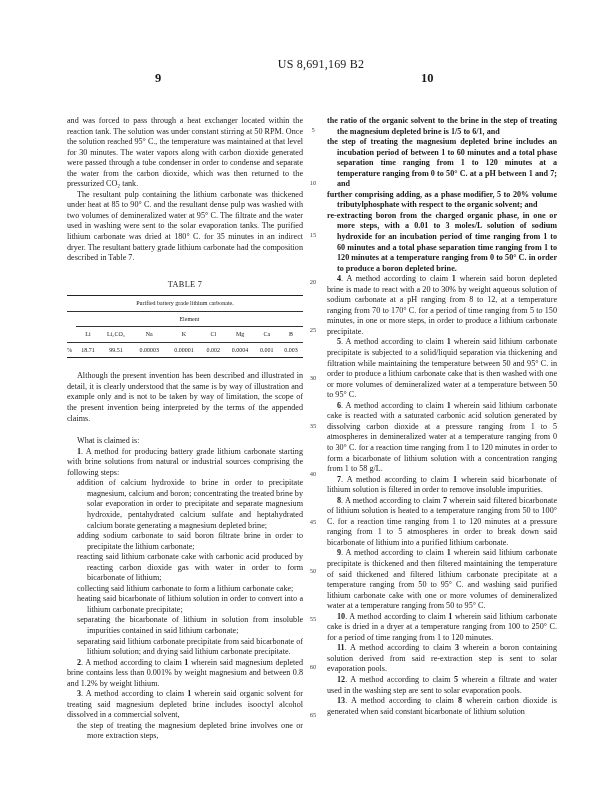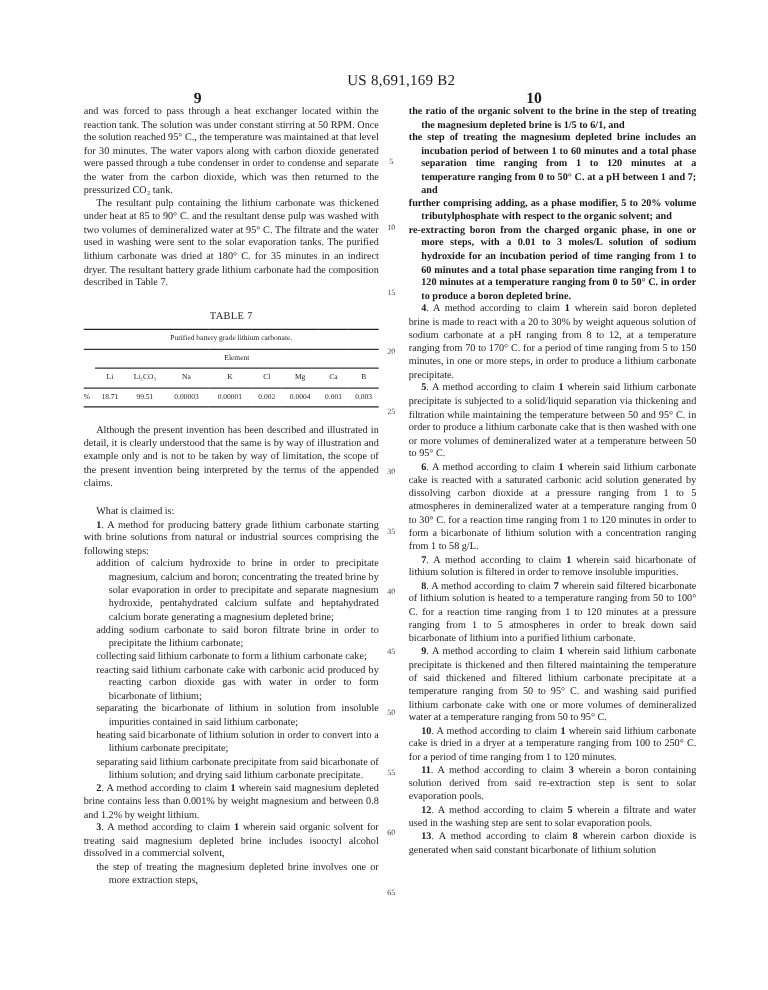--- a/index.html
+++ b/index.html
@@ -3,21 +3,21 @@
 <meta charset="utf-8">
 <style>
   html, body { margin:0; padding:0; background:#ffffff; }
   body { width:614px; height:792px; position:relative; overflow:hidden;
          font-family:"Liberation Serif", "DejaVu Serif", serif; color:#1a1a1a; }
   .header { position:absolute; top:57px; left:14px; width:614px; text-align:center;
             font-size:12px; letter-spacing:0.2px; }
   .colnum { position:absolute; top:71px; font-size:12.5px; font-weight:bold; }
   .colnum.left { left:155px; }
   .colnum.right { left:421px; }
-  .col { position:absolute; font-size:8.15px; line-height:10.55px; text-align:justify; }
+  .col { position:absolute; font-size:8.15px; line-height:10.55px; text-align:justify;margin-top:32px; }
   .col.left { left:67px; top:84px; width:236px; }
   .col.right { left:327px; top:84px; width:230px; }
   .col p { margin:0; }
   .indent { text-indent:10px; }
   .hang { padding-left:10px; text-indent:-10px;font-weight:bold; }
   .hang2 { padding-left:20px; text-indent:-10px; }
   b.cl { font-weight:bold; }
   .table-title { text-align:center; font-size:8.3px; margin:16px 0 5px 0; letter-spacing:0.3px; }
   table.t7 { width:236px; border-collapse:collapse; font-size:6px; }
   table.t7 td { text-align:center; padding:2px 0; }
@@ -72,24 +72,24 @@
   </tbody>
     </table>
 
   <div style="height:13px"></div>
   <p class="indent">Although the present invention has been described and illustrated in detail, it is clearly understood that the same is by way of illustration and example only and is not to be taken by way of limitation, the scope of the present invention being interpreted by the terms of the appended claims.</p>
   <div style="height:12px"></div>
   <p class="indent">What is claimed is:</p>
   <p class="indent"><b class="cl">1</b><span>. A method for producing battery grade lithium carbonate starting with brine solutions from natural or industrial sources comprising the following steps:</span></p>
   <p class="hang2">addition of calcium hydroxide to brine in order to precipitate magnesium, calcium and boron; concentrating the treated brine by solar evaporation in order to precipitate and separate magnesium hydroxide, pentahydrated calcium sulfate and heptahydrated calcium borate generating a magnesium depleted brine;</p>
   <p class="hang2">adding sodium carbonate to said boron filtrate brine in order to precipitate the lithium carbonate;</p>
+  <p class="hang2">reacting said lithium carbonate cake with carbonic acid produced by reacting carbon dioxide gas with water in order to form bicarbonate of lithium;</p>
   <p class="hang2">collecting said lithium carbonate to form a lithium carbonate cake;</p>
-  <p class="hang2">reacting said lithium carbonate cake with carbonic acid produced by reacting carbon dioxide gas with water in order to form bicarbonate of lithium;</p>
+  <p class="hang2">heating said bicarbonate of lithium solution in order to convert into a lithium carbonate precipitate;</p>
   <p class="hang2">separating the bicarbonate of lithium in solution from insoluble impurities contained in said lithium carbonate;</p>
-  <p class="hang2">heating said bicarbonate of lithium solution in order to convert into a lithium carbonate precipitate;</p>
   <p class="hang2">separating said lithium carbonate precipitate from said bicarbonate of lithium solution; and drying said lithium carbonate precipitate.</p>
   <p class="indent"><b class="cl">2</b><span>. A method according to claim </span><b class="cl">1</b><span> wherein said magnesium depleted brine contains less than 0.001% by weight magnesium and between 0.8 and 1.2% by weight lithium.</span></p>
   <p class="indent"><b class="cl">3</b><span>. A method according to claim </span><b class="cl">1</b><span> wherein said organic solvent for treating said magnesium depleted brine includes isooctyl alcohol dissolved in a commercial solvent,</span></p>
   <p class="hang2">the step of treating the magnesium depleted brine involves one or more extraction steps,</p>
 </div>
 
 <div class="linenums">
   <span style="top:42px">5</span>
   <span style="top:95px">10</span>
   <span style="top:147px">15</span>

